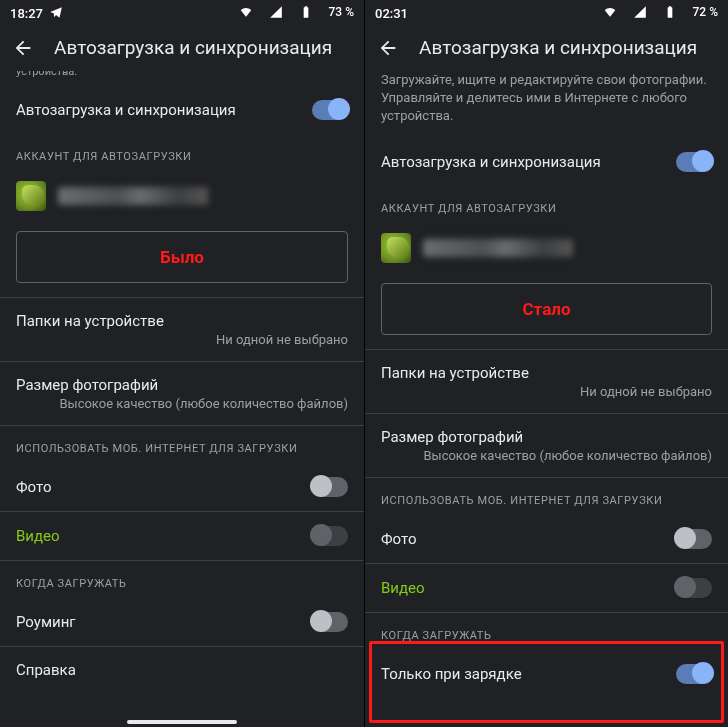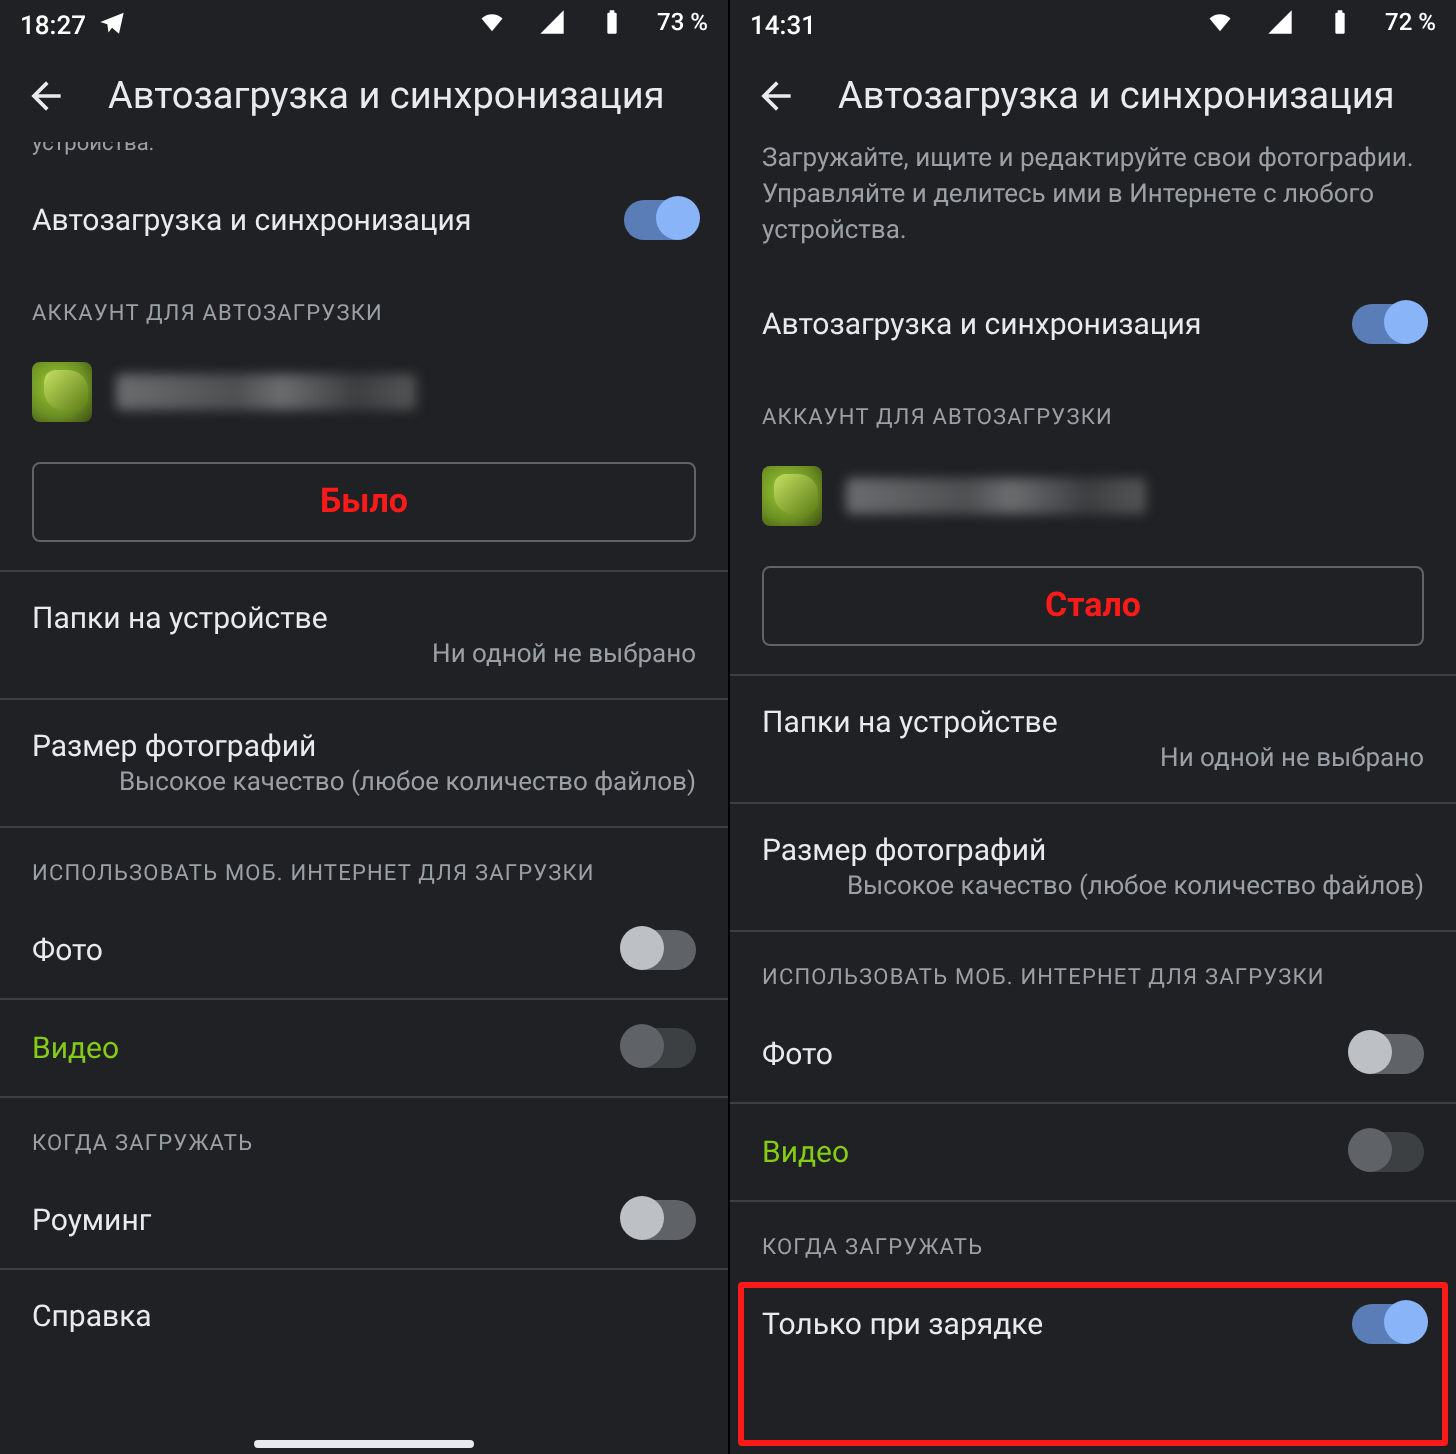--- a/index.html
+++ b/index.html
@@ -107,21 +107,21 @@
   .account .email-blur {
     width: 150px; height: 18px;
     background: linear-gradient(90deg,#6a6c6e 0%, #4d4f51 40%, #6a6c6e 55%, #3c3e40 80%, #555 100%);
     filter: blur(3px);
     border-radius: 3px;
   }
   .btn-outline {
     margin: 6px 16px 14px 16px;
     border: 1px solid #5f6368;
     border-radius: 4px;
-    height: 40px;
+    height: 52px;
     display: flex; align-items: center; justify-content: center;
   }
   .anno {
     color: #ff1a1a;
     font-weight: 700;
     font-size: 17px;
     text-align: center;
   }
   .highlight-box {
     position: absolute;
@@ -226,21 +226,21 @@
     <div class="row">
       <span class="label">Справка</span>
     </div>
   </div>
   <div class="home-indicator"></div>
 </div>
 
 <div class="phone">
   <div class="statusbar">
     <div class="left">
-      <span>14:31</span>
+      <span>02:31</span>
     </div>
     <div class="right">
       <span><svg viewBox="0 0 24 24">
             <path d="M12 20l9-11c-5-5-13-5-18 0l9 11z"></path>
           </svg></span>
       <span><svg viewBox="0 0 24 24">
             <path d="M2 22h20V2z"></path>
           </svg></span>
       <span><svg viewBox="0 0 24 24">
             <path d="M15 4h-1V2h-4v2H9a1 1 0 00-1 1v16a1 1 0 001 1h6a1 1 0 001-1V5a1 1 0 00-1-1z"></path>

